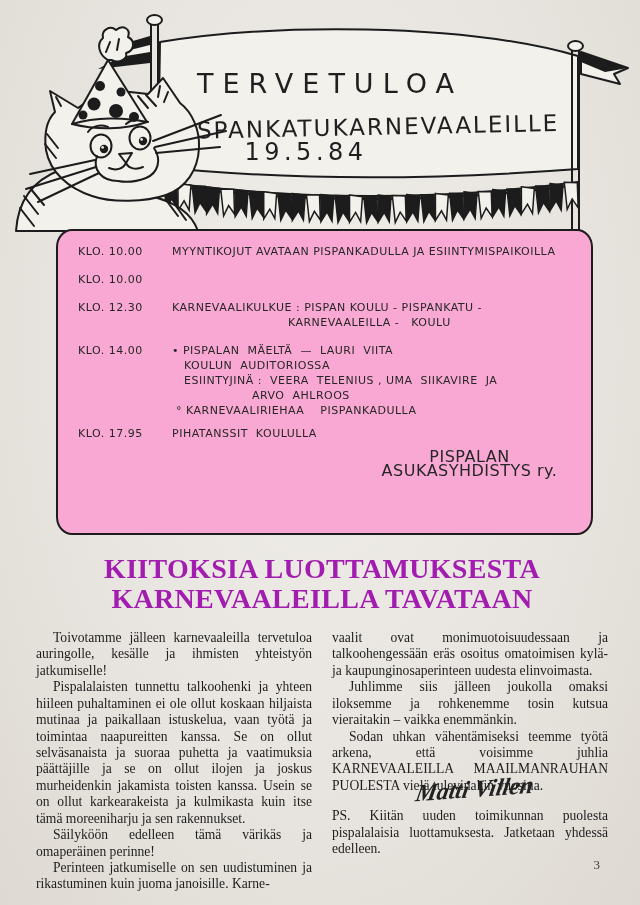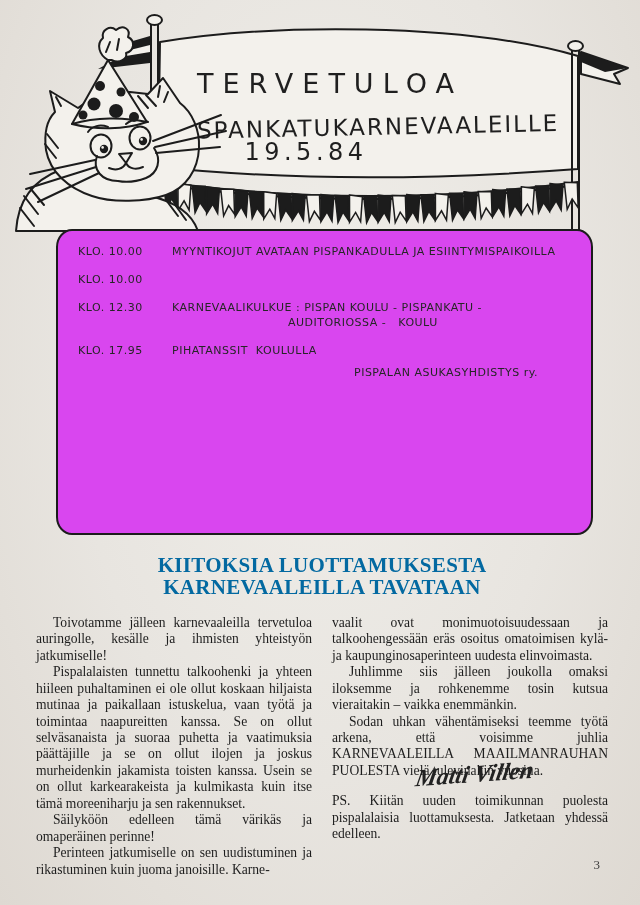--- a/index.html
+++ b/index.html
@@ -11,36 +11,36 @@
   .page{position:absolute;inset:0;}
   
   .header-art{position:absolute;left:0;top:0;}
   .ink{stroke:#1c1c1c;fill:none;stroke-width:2;stroke-linecap:round;stroke-linejoin:round;}
   .fill-ink{fill:#1c1c1c;stroke:none;}
   .fill-paper{fill:#f3f1ec;}
   .banner-text{font-family:"DejaVu Sans", sans-serif;fill:#1f1f1f;}
   
   .schedule-box{
     position:absolute;left:56px;top:229px;width:537px;height:306px;box-sizing:border-box;
-    border:2.5px solid #1c1c1c;border-radius:16px/18px;background:#d946ef;
+    border:2.5px solid #1c1c1c;border-radius:16px/18px;background:#f9a8d4;
     padding:13px 6px 0 20px;
   }
   .sched-row{display:flex;margin-bottom:13px;color:#262626;
     font-family:"DejaVu Sans", sans-serif;font-size:11px;letter-spacing:.5px;}
   .sched-row:nth-child(4){margin-bottom:8px;}
   .sched-row:nth-child(5){margin-bottom:9px;}
   .sched-time{width:94px;flex:none;line-height:15px;}
   .sched-line{white-space:pre;line-height:15px;}
   .organizers{margin:4px 0 0 276px;color:#262626;
-    font-family:"DejaVu Sans", sans-serif;font-size:11px;letter-spacing:.5px;line-height:14px;}
+    font-family:"DejaVu Sans", sans-serif;font-size:16px;letter-spacing:.5px;line-height:14px;text-align:center;}
   
   .article{position:absolute;left:36px;top:554px;width:572px;}
   .article h1{
-    margin:0 0 13px 0;text-align:center;color:#0369a1;
-    font-size:21px;line-height:1.07;font-weight:bold;letter-spacing:.3px;
+    margin:0 0 13px 0;text-align:center;color:#a21caf;
+    font-size:28px;line-height:1.07;font-weight:bold;letter-spacing:.3px;
   }
   .cols{display:flex;gap:20px;margin-top:16px;}
   .col{width:276px;font-size:13.6px;line-height:1.21;text-align:justify;color:#1d1d1d;}
   .para{margin:0;}
   .para.ind{text-indent:17px;}
   .signature{
     height:26px;margin:-15px 0 3px 84px;color:#222;
     font-style:italic;font-weight:bold;font-size:24px;letter-spacing:0;
     transform:rotate(-4deg) skewX(-14deg);transform-origin:left center;white-space:nowrap;
   }
@@ -164,21 +164,31 @@
             <div class="sched-line">MYYNTIKOJUT AVATAAN PISPANKADULLA JA ESIINTYMISPAIKOILLA</div>
           </div>
         </div>
         <div class="sched-row">
           <span class="sched-time">KLO. 10.00</span>
         </div>
         <div class="sched-row">
           <span class="sched-time">KLO. 12.30</span>
           <div class="sched-lines">
             <div class="sched-line">KARNEVAALIKULKUE : PISPAN KOULU - PISPANKATU -</div>
-            <div class="sched-line">                             AUDITORIOSSA -   KOULU</div>
+            <div class="sched-line">                             KARNEVAALEILLA -   KOULU</div>
+          </div>
+        </div>
+        <div class="sched-row">
+          <span class="sched-time">KLO. 14.00</span>
+          <div class="sched-lines">
+            <div class="sched-line">• PISPALAN  MÄELTÄ  —  LAURI  VIITA</div>
+            <div class="sched-line">   KOULUN  AUDITORIOSSA</div>
+            <div class="sched-line">   ESIINTYJINÄ :  VEERA  TELENIUS , UMA  SIIKAVIRE  JA</div>
+            <div class="sched-line">                    ARVO  AHLROOS</div>
+            <div class="sched-line"> ° KARNEVAALIRIEHAA    PISPANKADULLA</div>
           </div>
         </div>
         <div class="sched-row">
           <span class="sched-time">KLO. 17.95</span>
           <div class="sched-lines">
             <div class="sched-line">PIHATANSSIT  KOULULLA</div>
           </div>
         </div>
       </div>
     <div class="organizers">

